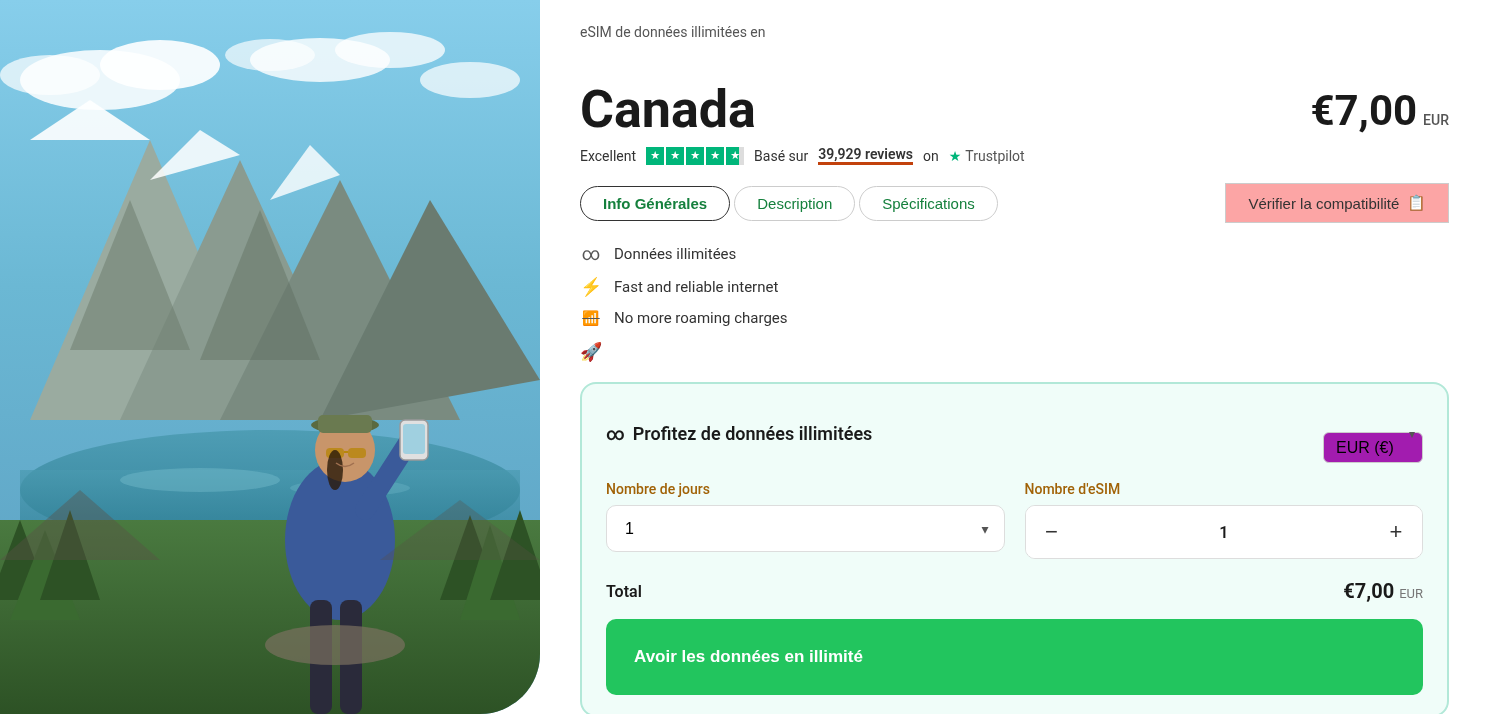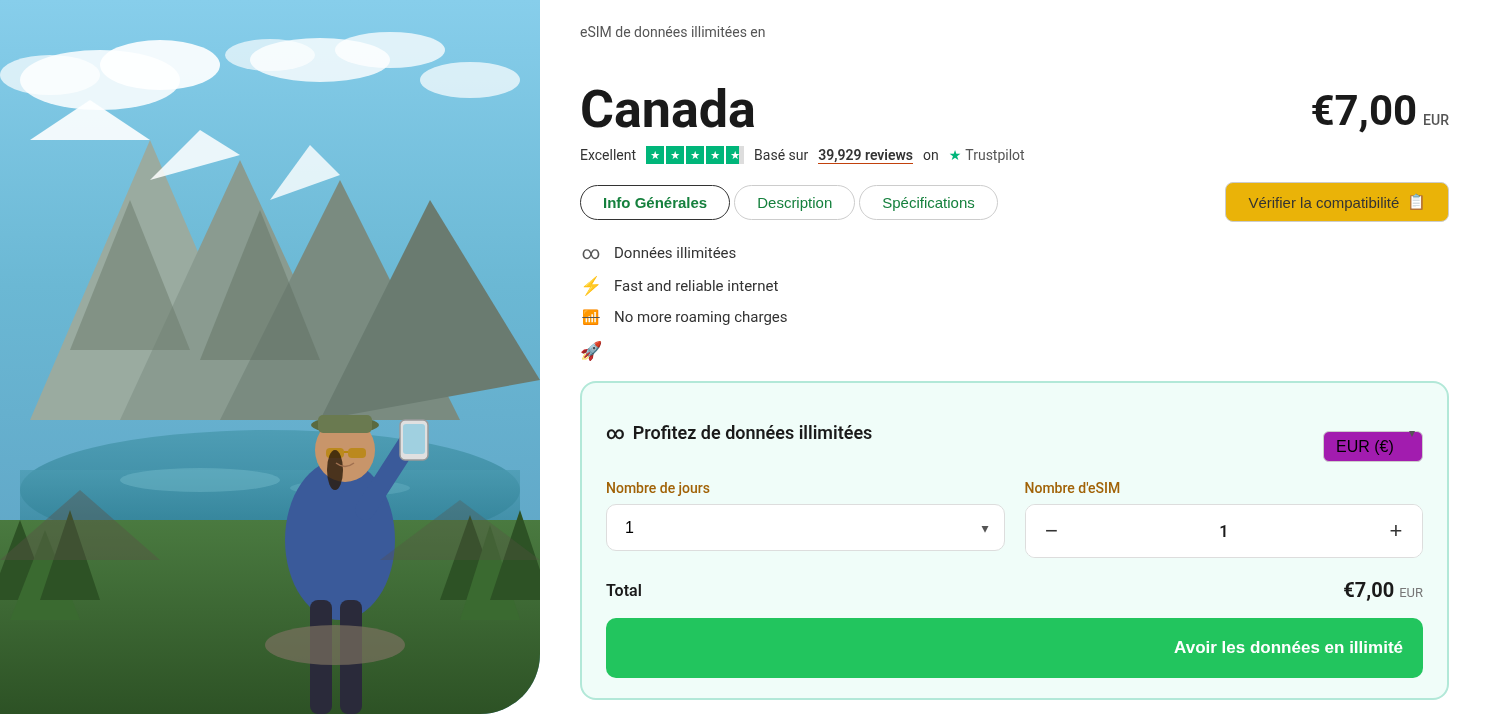--- a/index.html
+++ b/index.html
@@ -98,21 +98,21 @@
       justify-content: center;
       color: white;
       font-size: 11px;
     }
     .star-half {
       background: linear-gradient(to right, #00b67a 75%, #ddd 75%);
     }
     .reviews-link {
       color: #333;
       font-weight: 600;
-      border-bottom: 1px solid #c2410c;
+      border-bottom: 3px solid #c2410c;
       text-decoration: none;
     }
     .trustpilot {
       display: flex;
       align-items: center;
       gap: 4px;
       color: #555;
     }
     .tp-star {
       color: #00b67a;
@@ -143,22 +143,22 @@
     .tab.active {
       border-color: #333;
       font-weight: 600;
     }
     .compatibility-btn {
       display: flex;
       align-items: center;
       gap: 8px;
       padding: 10px 22px;
       border: 1.5px solid #ccc;
-      border-radius: 8px;
-      background: #eab308;
+      border-radius: 0;
+      background: #fca5a5;
       font-size: 15px;
       cursor: pointer;
       color: #333;
     }
 
     
     .features {
       display: flex;
       flex-direction: column;
       gap: 12px;
@@ -335,29 +335,29 @@
       color: #1a1a1a;
     }
     .total-currency {
       font-size: 13px;
       color: #777;
     }
 
     
     .cta-btn {
       width: 100%;
-      padding: 20px;
+      padding: 28px;
       background: #22c55e;
       color: #fff;
       border: none;
       border-radius: 10px;
       font-size: 17px;
       font-weight: 600;
       cursor: pointer;
-      text-align: right;
+      text-align: left;
     }
   </style>
 </head>
 <body>
 
 <div class="image-panel">
   <svg class="mountain-svg" viewBox="0 0 540 714" xmlns="http://www.w3.org/2000/svg" preserveAspectRatio="xMidYMid slice">
 
     <defs>
       <linearGradient id="sky" x1="0" y1="0" x2="0" y2="1">

